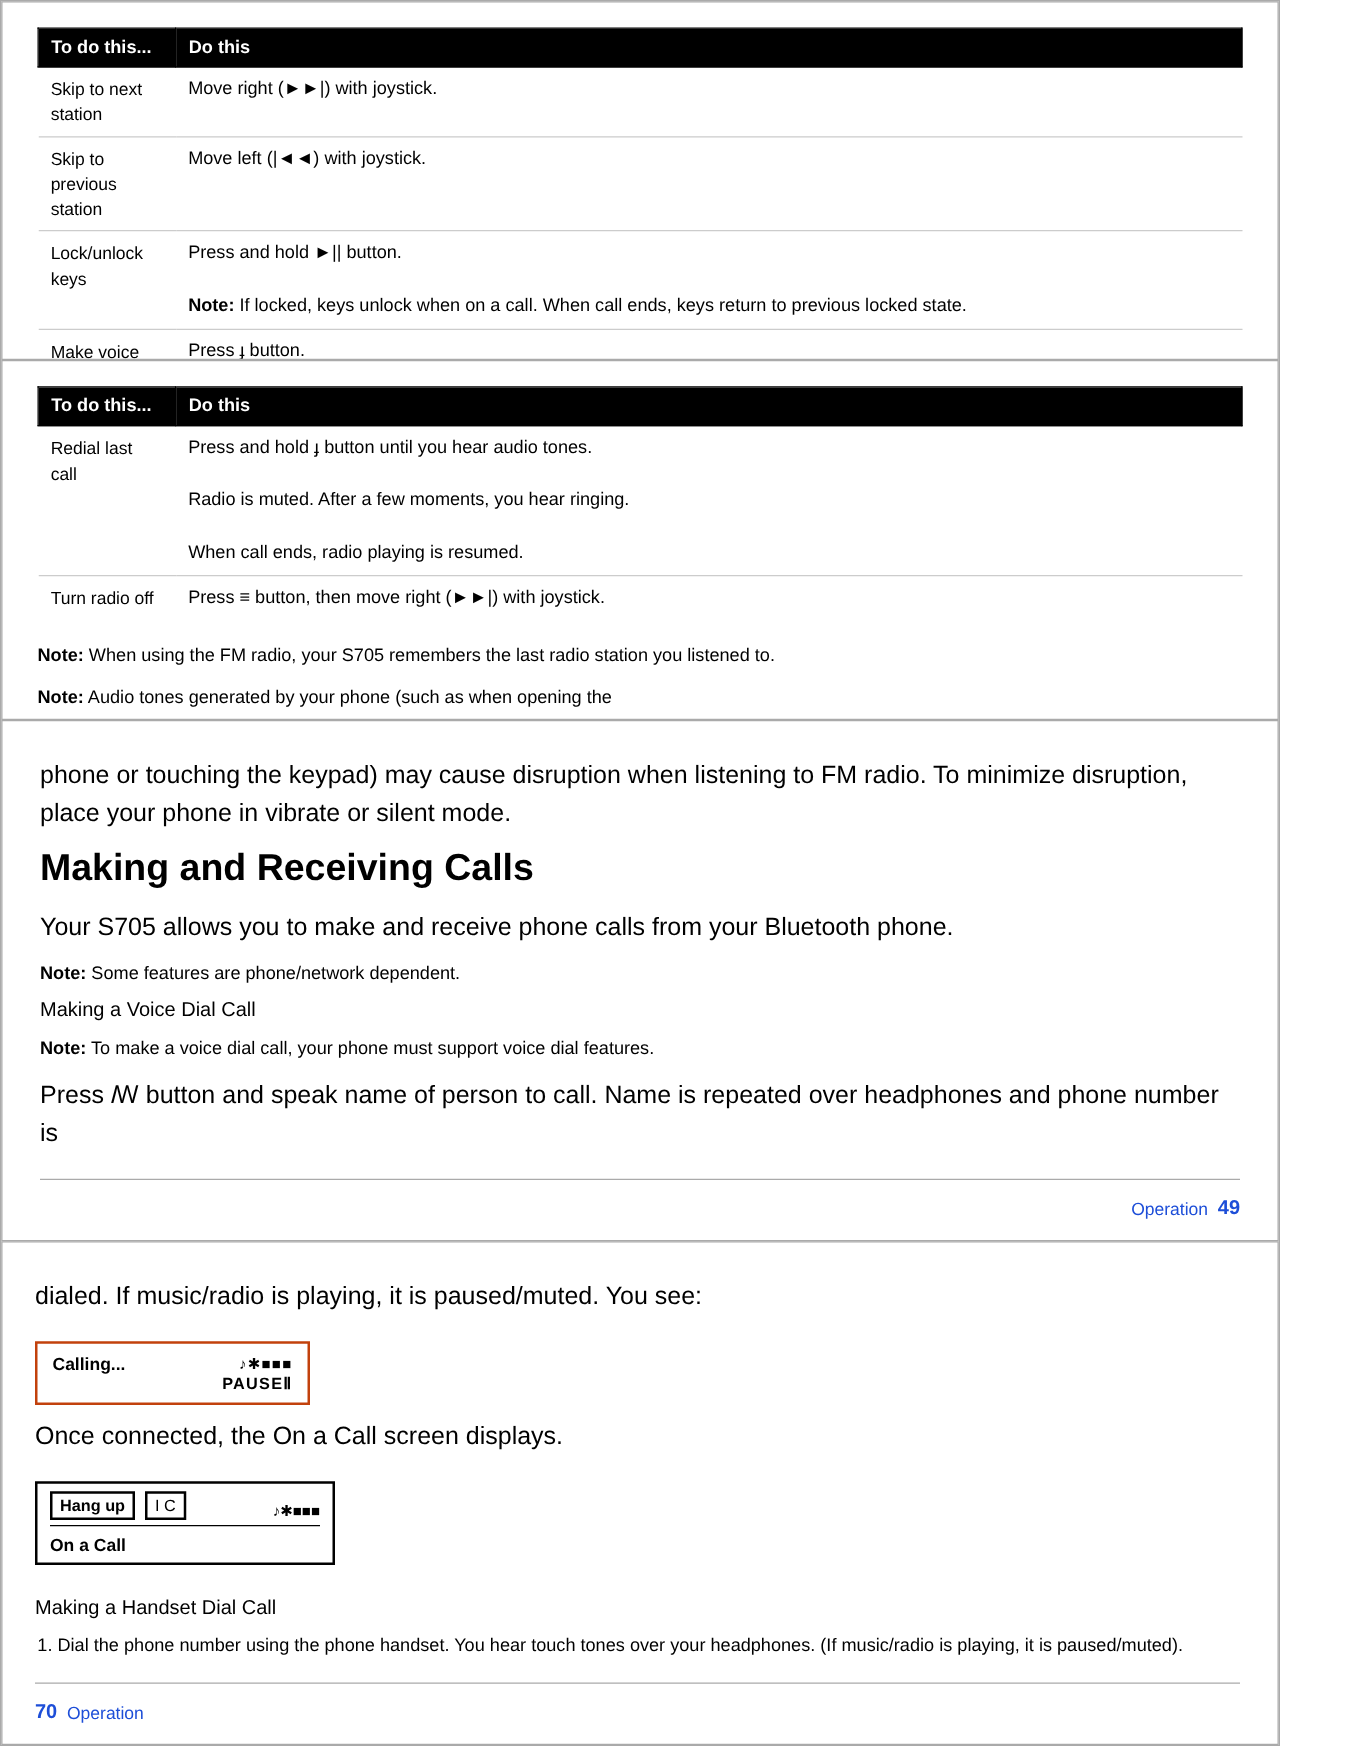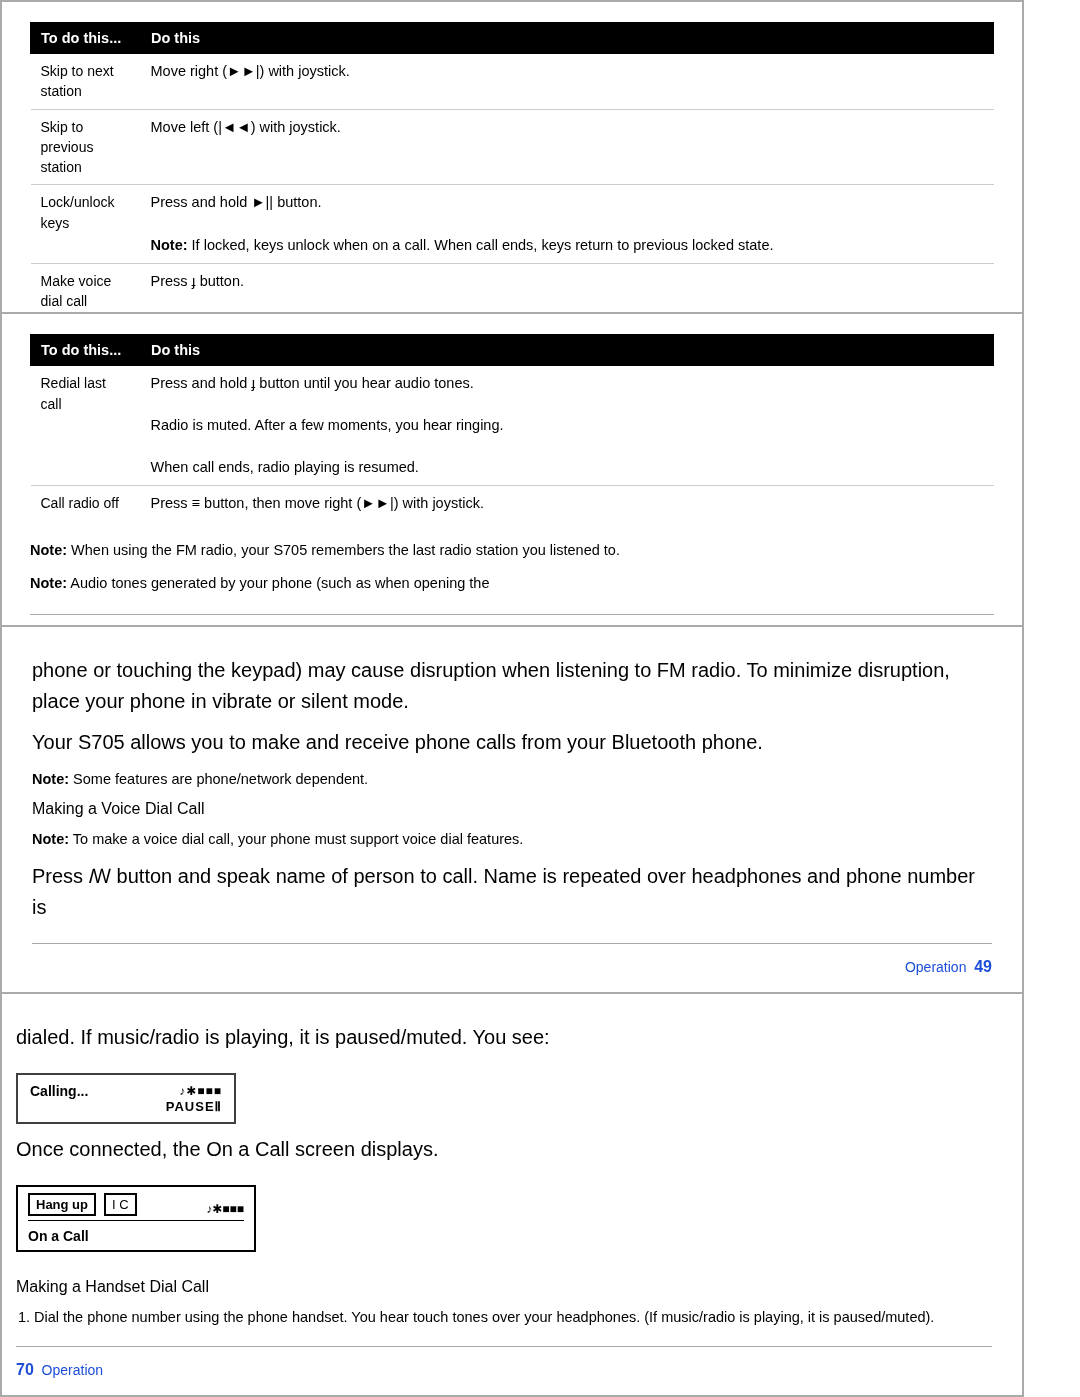--- a/index.html
+++ b/index.html
@@ -96,21 +96,21 @@
     .footer-label {
       font-size: 14px;
     }
 
     
     .bottom-left {
       padding: 28px 30px 16px 30px;
     }
 
     .bottom-right {
-      padding: 28px 30px 16px 14px;
+      padding: 28px 30px 16px 26px;
     }
 
     
     .section-title-large {
       font-size: 30px;
       font-weight: bold;
       margin-bottom: 14px;
       line-height: 1.2;
     }
 
@@ -131,21 +131,21 @@
       line-height: 1.55;
       margin-bottom: 10px;
     }
 
     .note-label {
       font-weight: bold;
     }
 
     
     .screen-box {
-      border: 2px solid #404040;
+      border: 2px solid #c2410c;
       padding: 8px 12px;
       margin: 10px 0;
       width: 220px;
       font-size: 14px;
     }
 
     .screen-box .screen-row {
       display: flex;
       justify-content: space-between;
       align-items: center;
@@ -268,21 +268,21 @@
       <tbody>
         <tr>
           <td>Redial last call</td>
           <td>
             Press and hold ɟ button until you hear audio tones.<br><br>
             Radio is muted. After a few moments, you hear ringing.<br><br>
             When call ends, radio playing is resumed.
           </td>
         </tr>
         <tr class="no-border">
-          <td>Call radio off</td>
+          <td>Turn radio off</td>
           <td>
             Press ≡ button, then move right (►►|) with joystick.
           </td>
         </tr>
       </tbody>
     </table>
 
     <div style="margin-top: 18px;">
       <p class="note-text">
         <span class="note-label">Note:</span> When using the FM radio, your S705 remembers the last radio station you listened to.
@@ -294,20 +294,21 @@
 
     <div class="page-footer left-num footer-divider">
       <span class="page-num">48</span>&nbsp;&nbsp;
       <span class="footer-label">Operation</span>
     </div>
   </div>
 
   <div class="quadrant bottom-left">
     <p class="body-text">phone or touching the keypad) may cause disruption when listening to FM radio. To minimize disruption, place your phone in vibrate or silent mode.</p>
 
+    <h1 class="section-title-large">Making and Receiving Calls</h1>
 
     <p class="body-text">Your S705 allows you to make and receive phone calls from your Bluetooth phone.</p>
 
     <p class="note-text">
       <span class="note-label">Note:</span><span> Some features are phone/network dependent.</span>
     </p>
 
     <h2 class="section-title-medium">Making a Voice Dial Call</h2>
 
     <p class="note-text">

